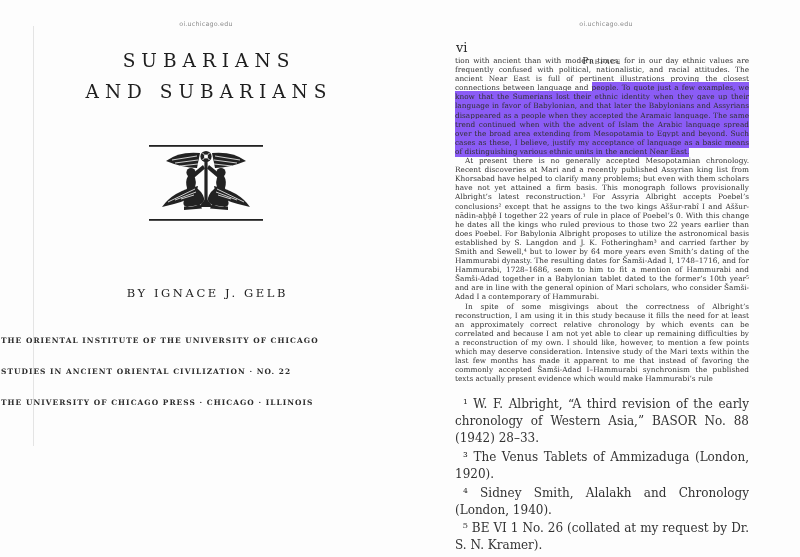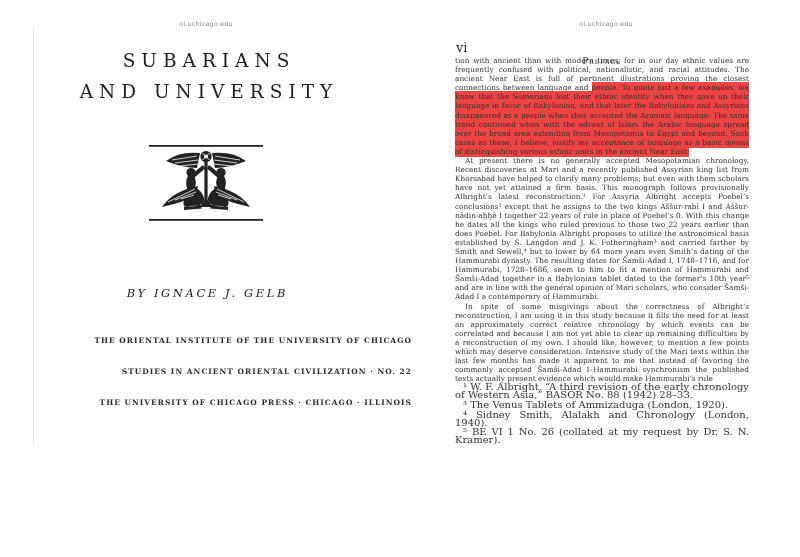--- a/index.html
+++ b/index.html
@@ -40,27 +40,27 @@
     font-size: 18.5px; line-height: 31px;
     letter-spacing: 6px; text-indent: 6px;
     color: #1e1e1e; font-weight: normal;
   }
   .emblem-wrap {
     position: absolute; top: 144px; left: 0; width: 100%;
     text-align: center;
   }
   .author-line {
     position: absolute; top: 286px; left: 0; width: 100%;
-    text-align: center; font-style: italic;
+    text-align: center; 
     font-size: 11.5px; letter-spacing: 2.6px; text-indent: 2.6px;
     color: #222;
   }
   .imprint {
     position: absolute; left: 0; width: 100%;
-    text-align: right;
+    text-align: left;
     font-size: 7.4px; font-weight: bold;
     letter-spacing: 1.05px; text-indent: 1px;
     color: #2b2b2b;
   }
   .imprint-institute { top: 336px; }
   .imprint-series    { top: 367px; }
   .imprint-publisher { top: 398px; }
 
   
   .page-header {
@@ -80,42 +80,43 @@
   }
   .text-col {
     position: absolute; top: 56px; left: 55px; width: 294px;
     font-size: 7.35px; line-height: 9.1px;
     text-align: justify;
     color: #303030;
   }
   .text-col p { margin: 0; text-indent: 10px; }
   .text-col p.continuation { text-indent: 0; }
   mark.hl {
-    background: #ef4444;
+    background: #8b5cf6;
     color: inherit;
     padding: 1px 0;
   }
   .footnotes {
-    font-size: 10px; line-height: 8px;
+    margin-top: 13px;
+    font-size: 12px; line-height: 17px;
     color: #333;
   }
   .footnotes p { margin: 0 0 1.6px 0; text-indent: 8px; }
 </style>
 </head>
 <body>
 
 <div class="spread">
 
   <div class="page page-left">
     <div class="scan-edge"></div>
     <div class="running-head">oi.uchicago.edu</div>
 
     <div class="book-title">
       <div>SUBARIANS</div>
-      <div>AND UNIVERSITY</div>
+      <div>AND SUBARIANS</div>
     </div>
 
     <div class="emblem-wrap">
       <svg width="118" height="80" viewBox="0 0 118 80">
         <rect x="2" y="1" width="114" height="1.8" fill="#222"></rect>
         <rect x="2" y="75" width="114" height="1.8" fill="#222"></rect>
 
         <rect x="57.4" y="15" width="3.2" height="48" fill="#222"></rect>
         <path d="M52 63 L66 63 L59 54 Z" fill="#222"></path>
         <circle cx="59" cy="12.5" r="5.6" fill="#222"></circle>

